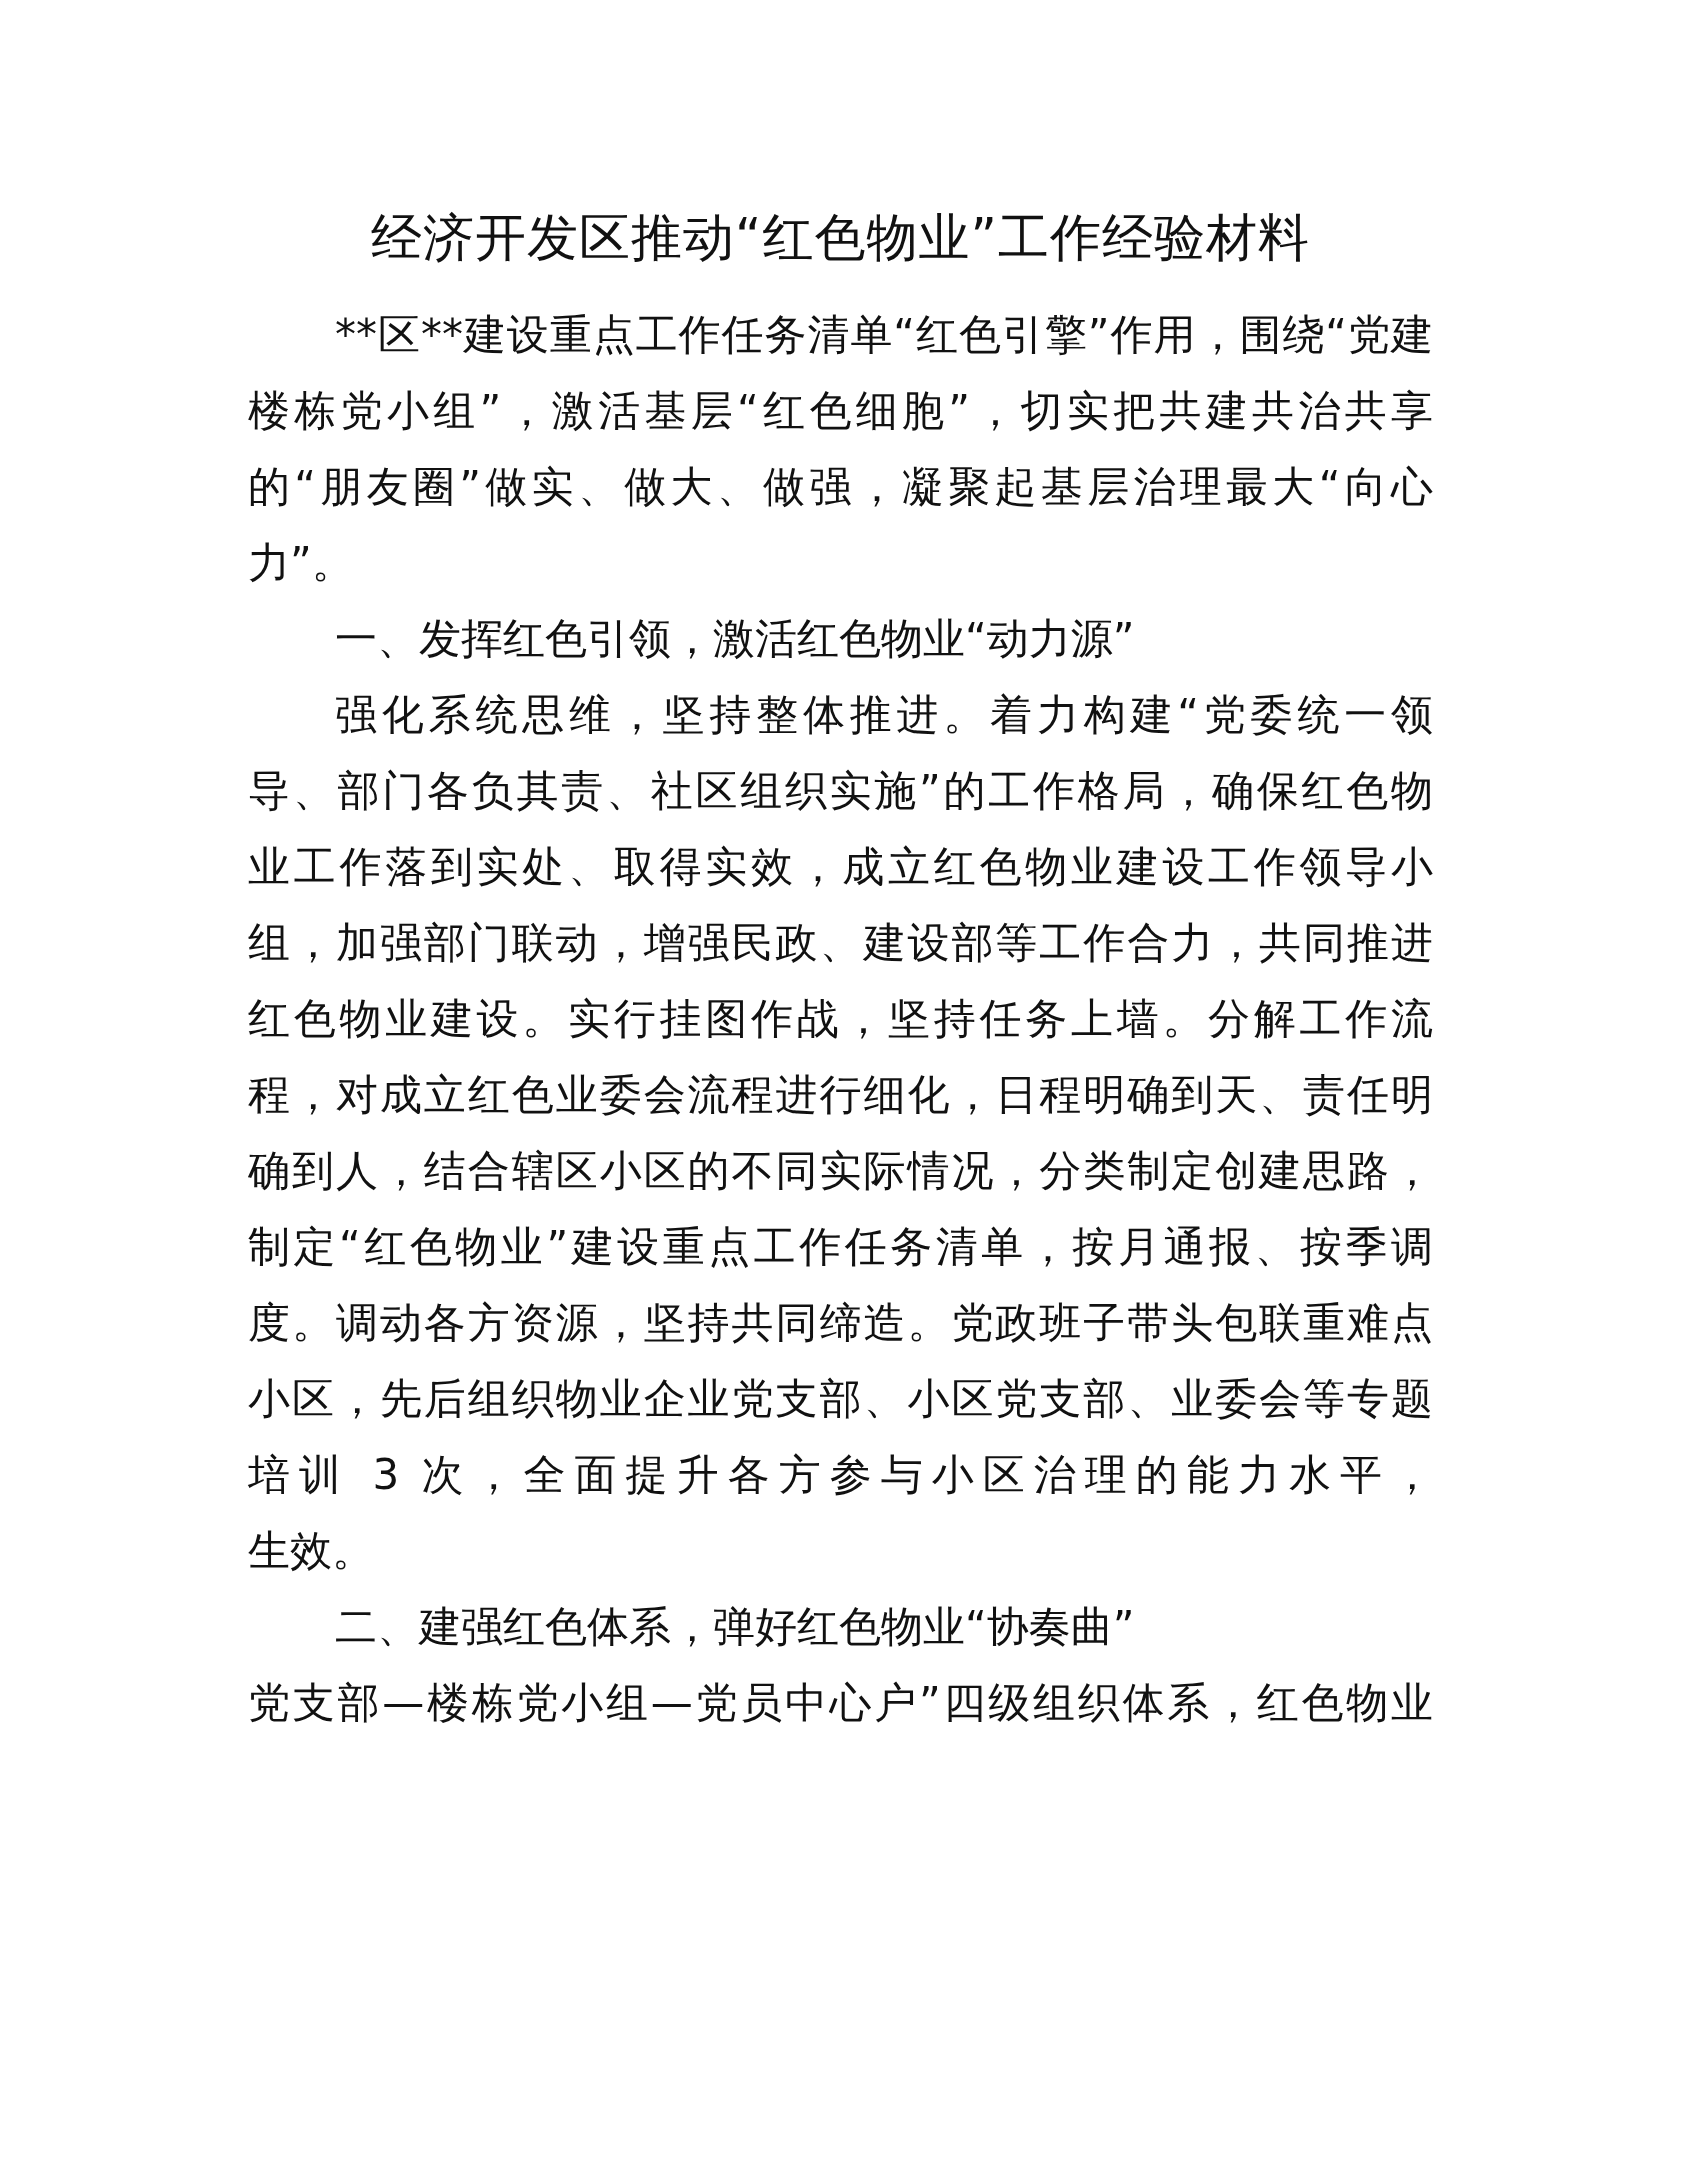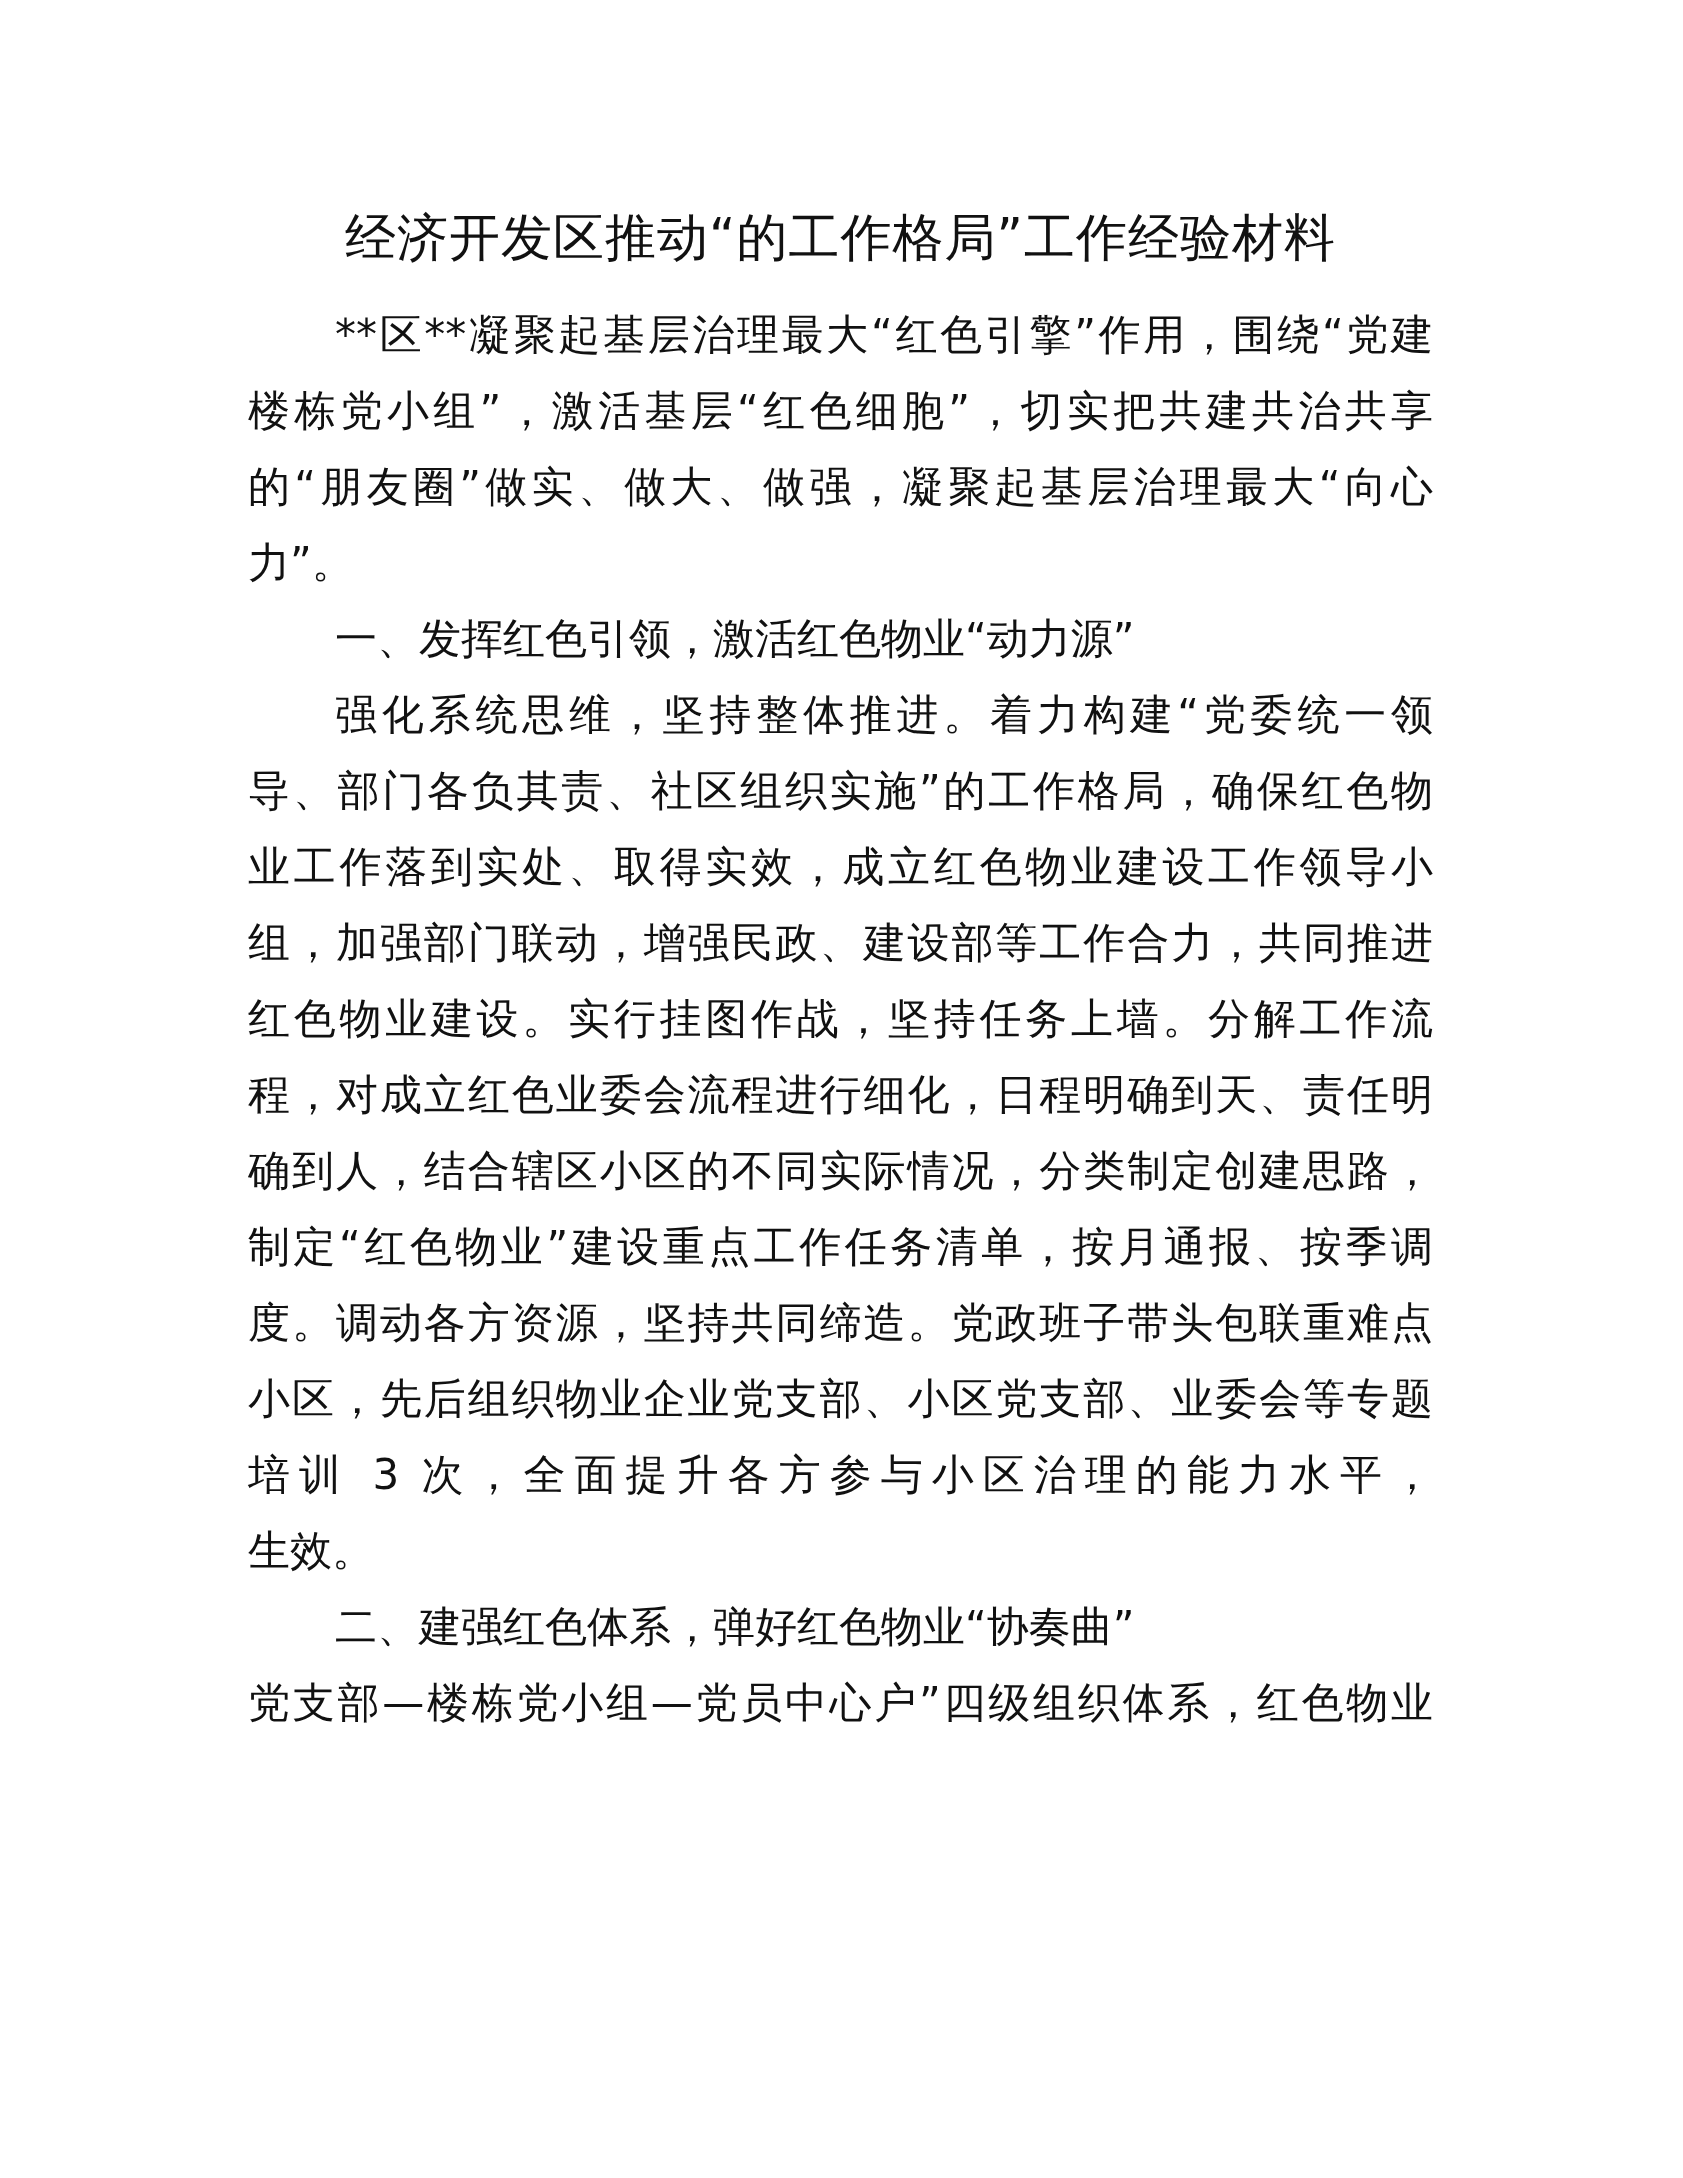--- a/index.html
+++ b/index.html
@@ -13,26 +13,26 @@
   .line { display: block; height: 76px; line-height: 76px; font-size: 42px;
           white-space: nowrap; text-align: justify; text-align-last: justify; overflow: visible; }
   .line.last { text-align-last: left; }
   .line.indent { padding-left: 87px; }
   .heading .line { text-align-last: left; }
 </style>
 </head>
 <body>
 
 <div class="page">
-  <div class="title">经济开发区推动“的工作格局”工作经验材料</div>
+  <div class="title">经济开发区推动“红色物业”工作经验材料</div>
 
   <div class="body">
 
     <div class="para">
-      <span class="line indent">**区**凝聚起基层治理最大“红色引擎”作用，围绕“党建</span>
+      <span class="line indent">**区**建设重点工作任务清单“红色引擎”作用，围绕“党建</span>
       <span class="line">楼栋党小组”，激活基层“红色细胞”，切实把共建共治共享</span>
       <span class="line">的“朋友圈”做实、做大、做强，凝聚起基层治理最大“向心</span>
       <span class="line last">力”。</span>
     </div>
 
     <div class="para heading">
       <span class="line indent last">一、发挥红色引领，激活红色物业“动力源”</span>
     </div>
 
     <div class="para">

